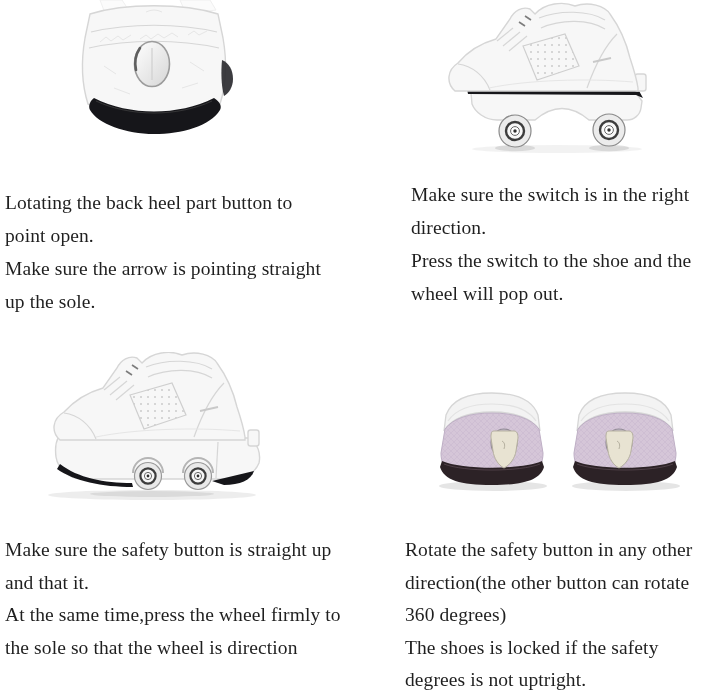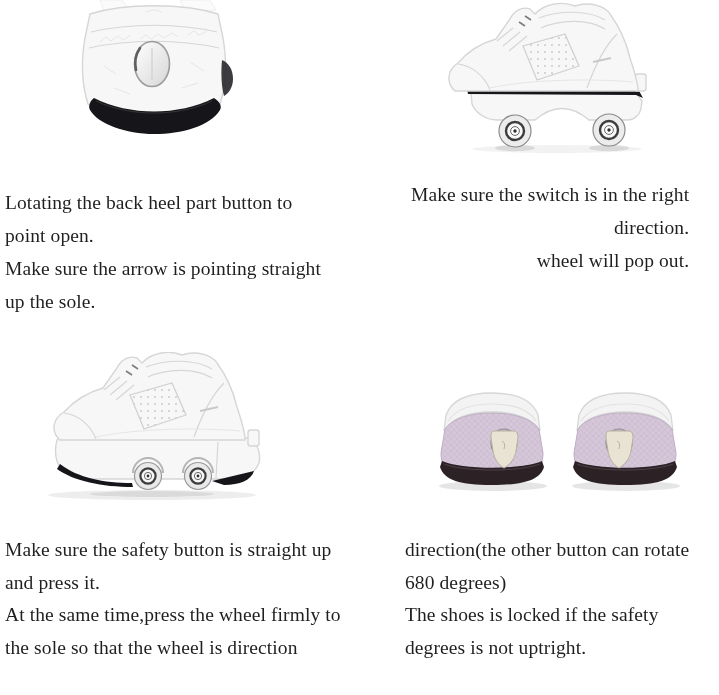--- a/index.html
+++ b/index.html
@@ -16,21 +16,21 @@
   .fig4 { left:430px; top:383px; width:275px; height:124px; }
   .caption {
     position:absolute;
     font-size:19.5px; line-height:33px;
     color:var(--text,#1f1f1f);
     white-space:nowrap;
     letter-spacing:0.1px;
   }
   .caption p { margin:0; }
   .c1 { left:5px;   top:186px; }
-  .c2 { left:411px; top:178px;text-align:right; }
+  .c2 { left:411px; top:178px; }
   .c3 { left:5px;   top:534px; line-height:32.5px; }
   .c4 { left:405px; top:534px; line-height:32.5px; }
 
   
   .sh-white   { fill:var(--shoe_white,#f7f7f7); stroke:var(--shoe_outline,#d6d6d6); stroke-width:1.4; }
   .sh-line    { fill:none; stroke:var(--shoe_outline,#d6d6d6); stroke-width:1.2; }
   .sh-faint   { fill:none; stroke:#e6e6e6; stroke-width:1; }
   .sh-black   { fill:var(--sole_black,#16161a); }
   .lav        { fill:var(--heel_sole_lavender,#d5c6d8); stroke:#bdaec4; stroke-width:1; }
   .base-dark  { fill:var(--heel_base_brown,#2c2226); }
@@ -225,30 +225,32 @@
   <div class="caption c1">
     <p>Lotating the back heel part button to</p>
     <p>point open.</p>
     <p>Make sure the arrow is pointing straight</p>
     <p>up the sole.</p>
   </div>
 
   <div class="caption c2">
     <p>Make sure the switch is in the right</p>
     <p>direction.</p>
+    <p>Press the switch to the shoe and the</p>
     <p>wheel will pop out.</p>
   </div>
 
   <div class="caption c3">
     <p>Make sure the safety button is straight up</p>
-    <p>and press it.</p>
+    <p>and that it.</p>
     <p>At the same time,press the wheel firmly to</p>
     <p>the sole so that the wheel is direction</p>
   </div>
 
   <div class="caption c4">
+    <p>Rotate the safety button in any other</p>
     <p>direction(the other button can rotate</p>
-    <p>680 degrees)</p>
+    <p>360 degrees)</p>
     <p>The shoes is locked if the safety</p>
     <p>degrees is not uptright.</p>
   </div>
 
 </main>
 
 </body></html>

